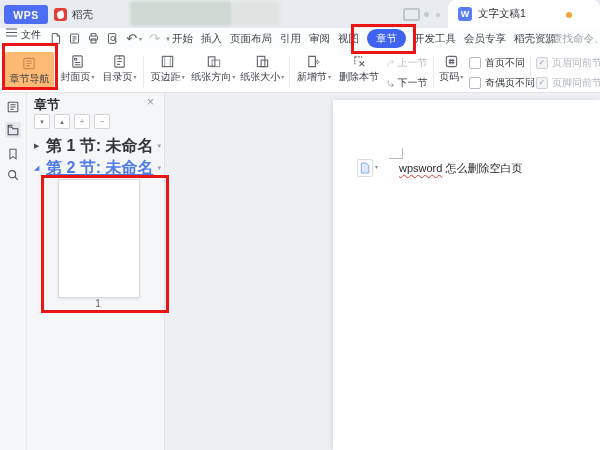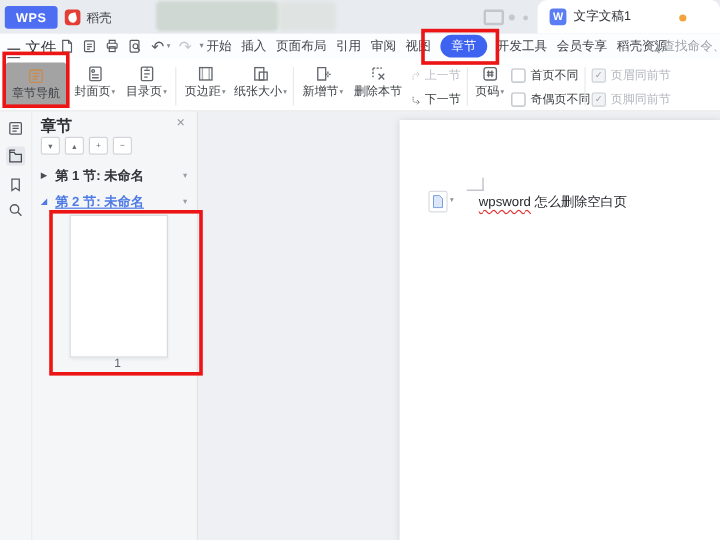--- a/index.html
+++ b/index.html
@@ -23,39 +23,39 @@
   .ghost-dot{top:12px;width:5px;height:5px;border-radius:50%;background:#c4c8cf;}
   .doc-tab{left:448px;top:0;width:152px;height:28px;background:#fff;border-radius:8px 8px 0 0;
            display:flex;align-items:center;gap:6px;padding-left:10px;box-sizing:border-box;}
   .w-icon{width:14px;height:14px;background:#5a7df5;border-radius:3px;color:#fff;font-size:9px;font-weight:bold;
           display:flex;align-items:center;justify-content:center;}
   .doc-tab-label{font-size:10.5px;color:#2f3237;}
   .unsaved-dot{left:566px;top:12px;width:6px;height:6px;border-radius:50%;background:#f2a33c;}
 
   
   .menurow{left:0;top:28px;width:600px;height:21px;background:#fcfdfe;}
-  .file-menu{left:6px;top:0;height:21px;display:flex;align-items:flex-end;gap:4px;font-size:13px;color:#33363b;}
+  .file-menu{left:6px;top:0;height:21px;display:flex;align-items:flex-start;gap:4px;font-size:10px;color:#33363b;}
   .qat{top:0;height:21px;display:flex;align-items:center;justify-content:center;}
   .glyph-ico{font-size:13px;color:#565a60;line-height:1;}
   .glyph-ico.dis{color:#c3c6cb;}
   .tiny-caret{font-size:6px;color:#85898f;line-height:1;}
   .ribbon-tabs{left:172px;top:0;height:21px;display:flex;align-items:center;gap:8px;font-size:10.5px;color:#40444b;}
   .rtab{white-space:nowrap;}
   .rtab.pill{background:#3d63f0;color:#fff;padding:2.5px 9px;border-radius:10px;}
   .searchbox{left:540px;top:0;height:21px;width:60px;display:flex;align-items:center;gap:3px;overflow:hidden;
              font-size:10.5px;color:#9ba1a8;white-space:nowrap;}
   .mag{width:7px;height:7px;border:1.2px solid #9ba1a8;border-radius:50%;position:relative;flex:none;}
   .mag:after{content:"";position:absolute;left:6px;top:6px;width:4px;height:1.2px;background:#9ba1a8;transform:rotate(45deg);transform-origin:0 0;}
 
   
   .ribbon{left:0;top:49px;width:600px;height:43px;background:#fff;border-bottom:1px solid #e2e3e6;}
   .ribbon-inner{display:flex;gap:5px;padding:3px 0 0 5px;height:40px;align-items:flex-start;}
   .btn-col{display:flex;flex-direction:column;align-items:center;gap:2px;padding-top:2px;}
   .rlabel{font-size:10px;color:#3f4247;white-space:nowrap;display:flex;align-items:center;gap:1px;line-height:1.2;}
-  .navpane{width:50px;height:36px;background:#a3a3a3;border-radius:2px;justify-content:center;padding-top:0;}
+  .navpane{width:50px;height:36px;background:#fdba74;border-radius:2px;justify-content:center;padding-top:0;}
   .sep{width:1px;height:32px;background:#e8e9eb;align-self:center;flex:none;}
   .stack{display:flex;flex-direction:column;justify-content:center;gap:6px;padding-top:4px;}
   .mini{display:flex;align-items:center;gap:3px;font-size:10px;color:#3c4043;white-space:nowrap;}
   .mini.dis{color:#b9bdc4;}
   .cb{display:flex;align-items:center;gap:4px;font-size:10px;color:#3c4043;white-space:nowrap;}
   .cb-box{width:10px;height:10px;border:1px solid #b6bac0;border-radius:2px;background:#fff;font-size:8px;
           line-height:10px;text-align:center;color:#9aa0a6;flex:none;}
   .cb.dis{color:#b3b7be;}
   .cb.dis .cb-box{border-color:#cdd0d5;background:#f2f3f5;}
   .launcher{right:44px;top:83px;width:5px;height:5px;border-right:1px solid #9ba0a7;border-bottom:1px solid #9ba0a7;}
@@ -66,21 +66,21 @@
   .strip-ico{left:5px;width:16px;height:16px;display:flex;align-items:center;justify-content:center;}
   .strip-ico.active{background:#e4e7ec;border-radius:3px;}
   .panel{left:27px;top:0;width:137px;height:357px;background:#f5f6f8;border-right:1px solid #e3e4e7;}
   .panel-title{left:7px;top:3px;font-size:13px;font-weight:bold;color:#2b2d31;}
   .close-x{left:120px;top:2px;font-size:12px;color:#96989d;}
   .tool-row{left:7px;top:21px;display:flex;gap:4px;}
   .tool-btn{width:14px;height:13px;border:1px solid #d3d5d9;border-radius:2px;background:#fff;
             font-size:7px;color:#6a6e74;display:flex;align-items:center;justify-content:center;}
   .tree-row{left:0;top:0;width:137px;height:20px;display:flex;align-items:center;gap:4px;padding-left:7px;box-sizing:border-box;}
   .tree-caret{font-size:7px;color:#4a4d52;width:8px;flex:none;}
-  .tree-label{font-size:11px;font-weight:bold;color:#33353a;white-space:nowrap;}
+  .tree-label{font-size:16px;font-weight:bold;color:#33353a;white-space:nowrap;}
   .tree-dd{margin-left:auto;margin-right:8px;font-size:7px;color:#9a9ea5;}
   .tree-row.sec2 .tree-caret{color:#4f7be5;}
   .tree-row.sec2 .tree-label{color:#4f7be5;text-decoration:underline;}
   .thumb{left:31px;top:86px;width:80px;height:117px;background:#fff;border:1px solid #d8dade;box-shadow:0 1px 3px rgba(0,0,0,.08);}
   .thumb-num{left:31px;top:205px;width:80px;text-align:center;font-size:10px;color:#5f6368;}
 
   .page{left:333px;top:7px;width:267px;height:350px;background:#fff;box-shadow:0 1px 6px rgba(50,55,65,.18);}
   .corner-mark{left:389px;top:55px;width:13px;height:10px;border-right:1px solid #b4b8bf;border-bottom:1px solid #b4b8bf;}
   .paste-btn{left:357px;top:66px;display:flex;align-items:flex-start;gap:2px;}
   .paste-doc{width:14px;height:16px;border:1px solid #d9dce1;background:#fff;border-radius:2px;
@@ -220,20 +220,30 @@
       <svg width="15" height="15" viewBox="0 0 16 16" fill="none" stroke="#63676d" stroke-width="1.2">
         <rect x="2.5" y="2.5" width="11" height="11"></rect>
           <path d="M5 2.5v11M11 2.5v11" opacity=".55"></path>
         </svg>
       <span class="rlabel">
           <span>页边距</span>
           <span class="tiny-caret">▾</span>
         </span>
     </div>
 
+    <div class="btn-col" style="width:44px;">
+      <svg width="15" height="15" viewBox="0 0 16 16" fill="none" stroke="#63676d" stroke-width="1.2">
+        <rect x="2.5" y="3" width="7" height="10"></rect>
+          <rect x="6.5" y="6.5" width="8" height="7" opacity=".7"></rect>
+        </svg>
+      <span class="rlabel">
+          <span>纸张方向</span>
+          <span class="tiny-caret">▾</span>
+        </span>
+    </div>
 
     <div class="btn-col" style="width:44px;">
       <svg width="15" height="15" viewBox="0 0 16 16" fill="none" stroke="#63676d" stroke-width="1.2">
         <rect x="2.5" y="2.5" width="8" height="11"></rect>
           <rect x="6.5" y="6.5" width="7" height="7"></rect>
         </svg>
       <span class="rlabel">
           <span>纸张大小</span>
           <span class="tiny-caret">▾</span>
         </span>

